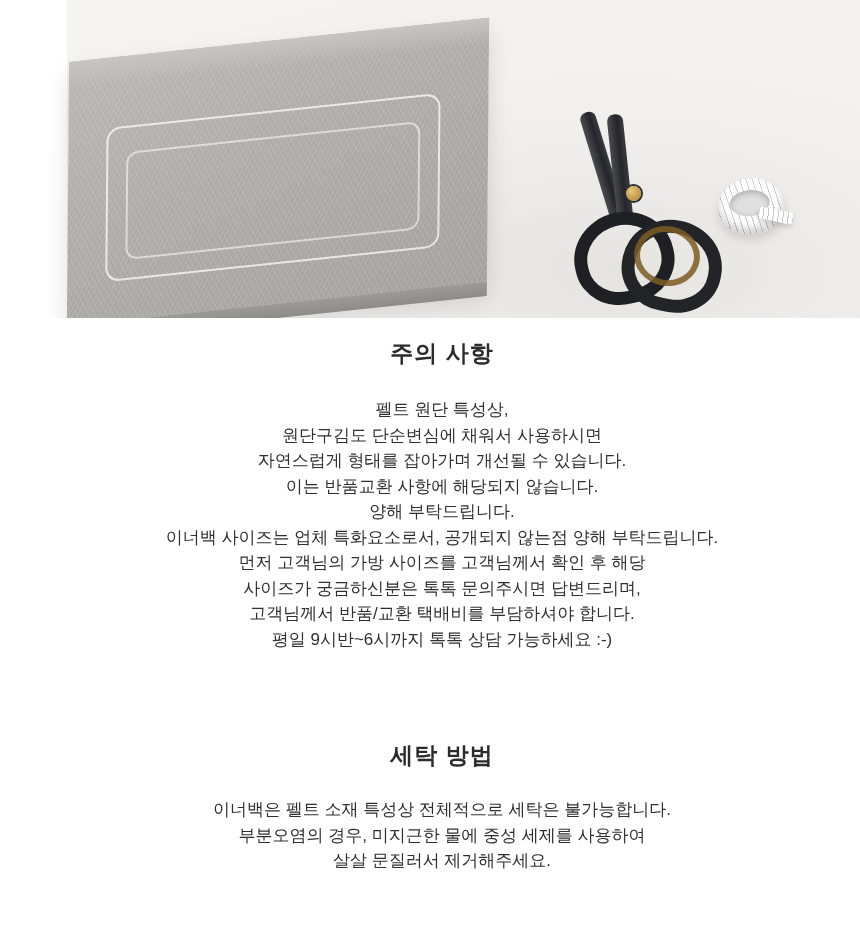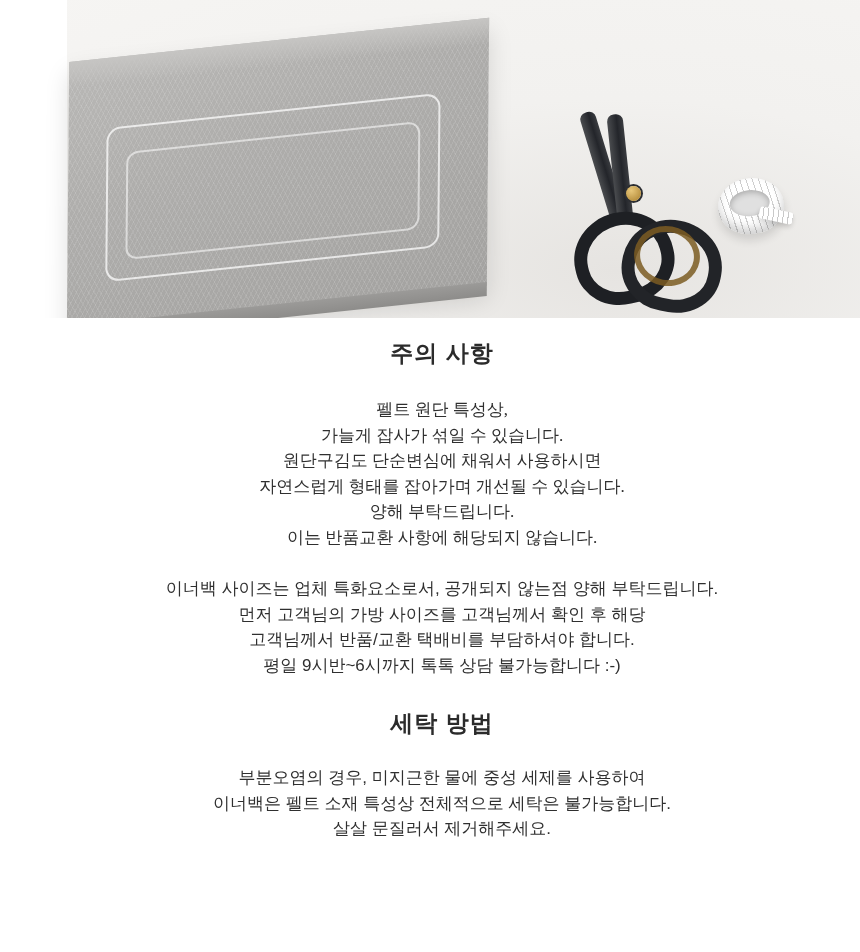--- a/index.html
+++ b/index.html
@@ -180,30 +180,30 @@
     text-align: center;
   }
   .section-title {
     font-size: 23px;
     font-weight: 700;
     color: #2b2b2b;
     letter-spacing: 1px;
     margin: 22px 0 0 0;
   }
   .title-notice { margin-top: 20px; }
-  .title-wash   { margin-top: 30px; }
+  .title-wash   { margin-top: 88px; }
 
   .para {
     font-size: 17px;
     line-height: 25.5px;
     color: #2f2f2f;
     margin: 0;
   }
-  .block-1 { margin-top: 28px; font-family: Liberation Serif, serif; }
-  .block-2 { margin-top: 26px; }
+  .block-1 { margin-top: 28px; }
+  .block-2 { }
   .block-3 { margin-top: 26px; }
   .para .line { display: block; white-space: pre; }
 </style>
 </head>
 <body>
 
 <div class="page">
 
   <div class="hero">
     <div class="hero-bg"></div>
@@ -229,37 +229,37 @@
       <div class="tape-tail"></div>
     </div>
   </div>
 
   <div class="content">
 
     <h2 class="section-title title-notice">주의 사항</h2>
 
     <p class="para block-1">
       <span class="line">펠트 원단 특성상,</span>
-      <span class="line">가늘게 잡사가 섞일 수 있습니다.</span>
       <span class="line">원단구김도 단순변심에 채워서 사용하시면</span>
       <span class="line">자연스럽게 형태를 잡아가며 개선될 수 있습니다.</span>
+      <span class="line">이는 반품교환 사항에 해당되지 않습니다.</span>
       <span class="line">양해 부탁드립니다.</span>
-      <span class="line">이는 반품교환 사항에 해당되지 않습니다.</span>
     </p>
 
     <p class="para block-2">
       <span class="line">이너백 사이즈는 업체 특화요소로서, 공개되지 않는점 양해 부탁드립니다.</span>
       <span class="line">먼저 고객님의 가방 사이즈를 고객님께서 확인 후 해당</span>
+      <span class="line">사이즈가 궁금하신분은 톡톡 문의주시면 답변드리며,</span>
       <span class="line">고객님께서 반품/교환 택배비를 부담하셔야 합니다.</span>
-      <span class="line">평일 9시반~6시까지 톡톡 상담 불가능합니다 :-)</span>
+      <span class="line">평일 9시반~6시까지 톡톡 상담 가능하세요 :-)</span>
     </p>
 
     <h2 class="section-title title-wash">세탁 방법</h2>
 
     <p class="para block-3">
+      <span class="line">이너백은 펠트 소재 특성상 전체적으로 세탁은 불가능합니다.</span>
       <span class="line">부분오염의 경우, 미지근한 물에 중성 세제를 사용하여</span>
-      <span class="line">이너백은 펠트 소재 특성상 전체적으로 세탁은 불가능합니다.</span>
       <span class="line">살살 문질러서 제거해주세요.</span>
 
     </p>
 
   </div>
 </div>
 
 </body></html>

